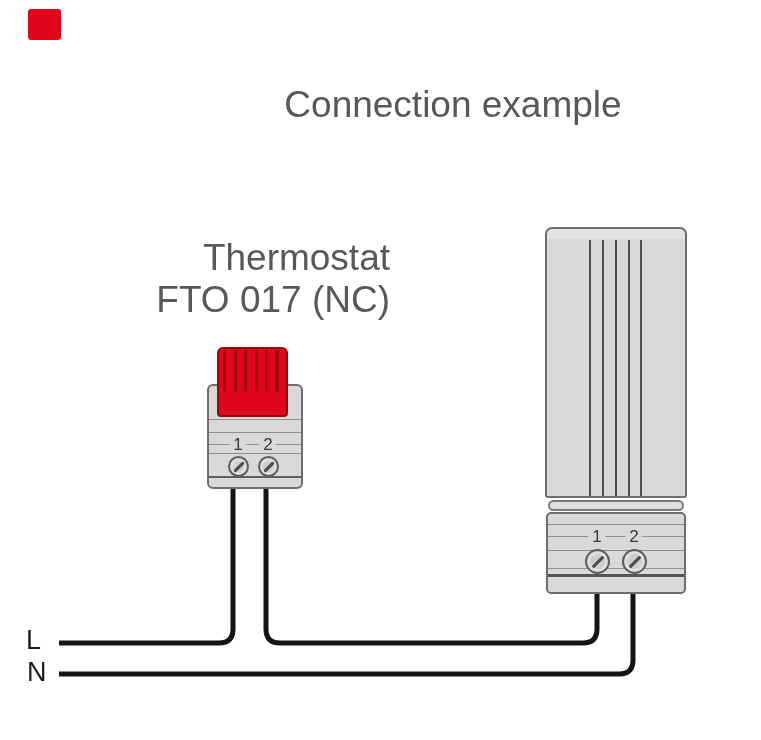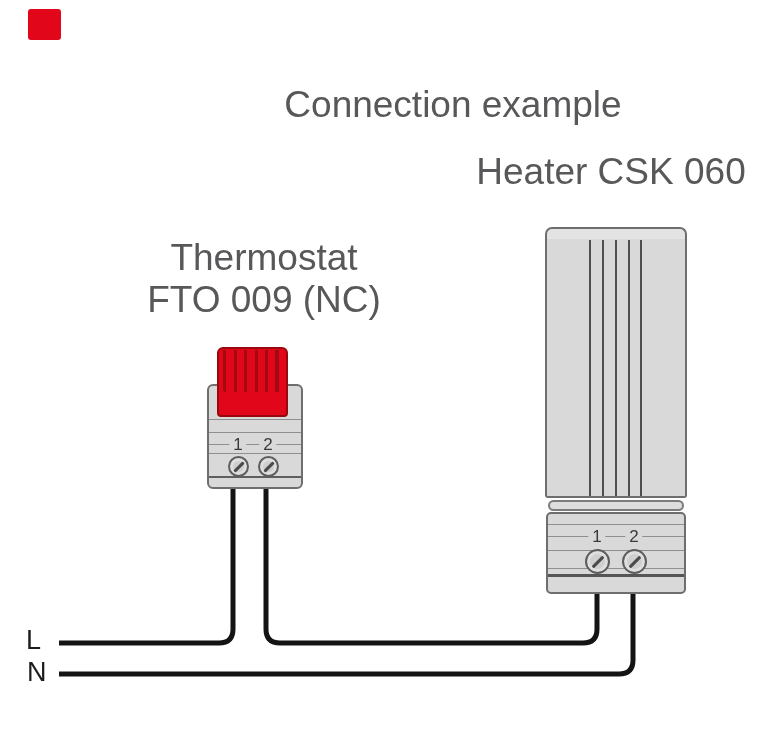--- a/index.html
+++ b/index.html
@@ -10,21 +10,21 @@
   }
   .abs { position:absolute; }
 
   
   .logo { left:28px; top:9px; width:33px; height:31px; background:#e2061b; border-radius:3px; }
 
   
   .heading { color:#58585a; font-size:37px; text-align:center; white-space:nowrap; }
   .title-text   { left:253px; top:84px;  width:400px; }
   .heater-text  { left:461px; top:151px; width:300px; }
-  .thermo-text  { left:114px;  top:237px; width:300px; line-height:42px; }
+  .thermo-text  { left:90px;  top:237px; width:300px; line-height:42px;text-align:right; }
 
   
   .t-body { left:207px; top:384px; width:96px; height:105px;
             background:#d9d9d9; border:2px solid #6e6e6e; border-radius:6px; }
   .t-knob { left:217px; top:347px; width:71px; height:70px;
             background:#e2061b; border:2px solid #98080d; border-radius:6px 6px 4px 4px; }
   .t-ribs { left:223px; top:350px; width:60px; height:42px;
             background:repeating-linear-gradient(90deg,#a30a10 0 3px,transparent 3px 10.5px);
             border-bottom-left-radius:3px; }
 
@@ -80,24 +80,23 @@
   .n-label { left:27px; top:658px; }
 </style>
 </head>
 <body>
 
 <div id="canvas">
 
   <div class="abs logo"></div>
 
   <div class="abs heading title-text">Connection example</div>
-  <div class="abs heading heater-text">Heater CSK 060</div>
   <div class="abs heading thermo-text">
     <div>Thermostat</div>
-    <div>FTO 009 (NC)</div>
+    <div>FTO 017 (NC)</div>
   </div>
 
   <svg id="wires" class="abs" viewBox="0 0 761 740" xmlns="http://www.w3.org/2000/svg">
     <path d="M 59 643 L 219 643 Q 233 643 233 629 L 233 488" fill="none" stroke="#141414" stroke-width="5"></path>
     <path d="M 266 488 L 266 629 Q 266 643 280 643 L 583 643 Q 597 643 597 629 L 597 592" fill="none" stroke="#141414" stroke-width="5"></path>
     <path d="M 59 674 L 619 674 Q 633 674 633 660 L 633 592" fill="none" stroke="#141414" stroke-width="5"></path>
   </svg>
 
   <div class="abs t-body"></div>
   <div class="abs t-knob"></div>

